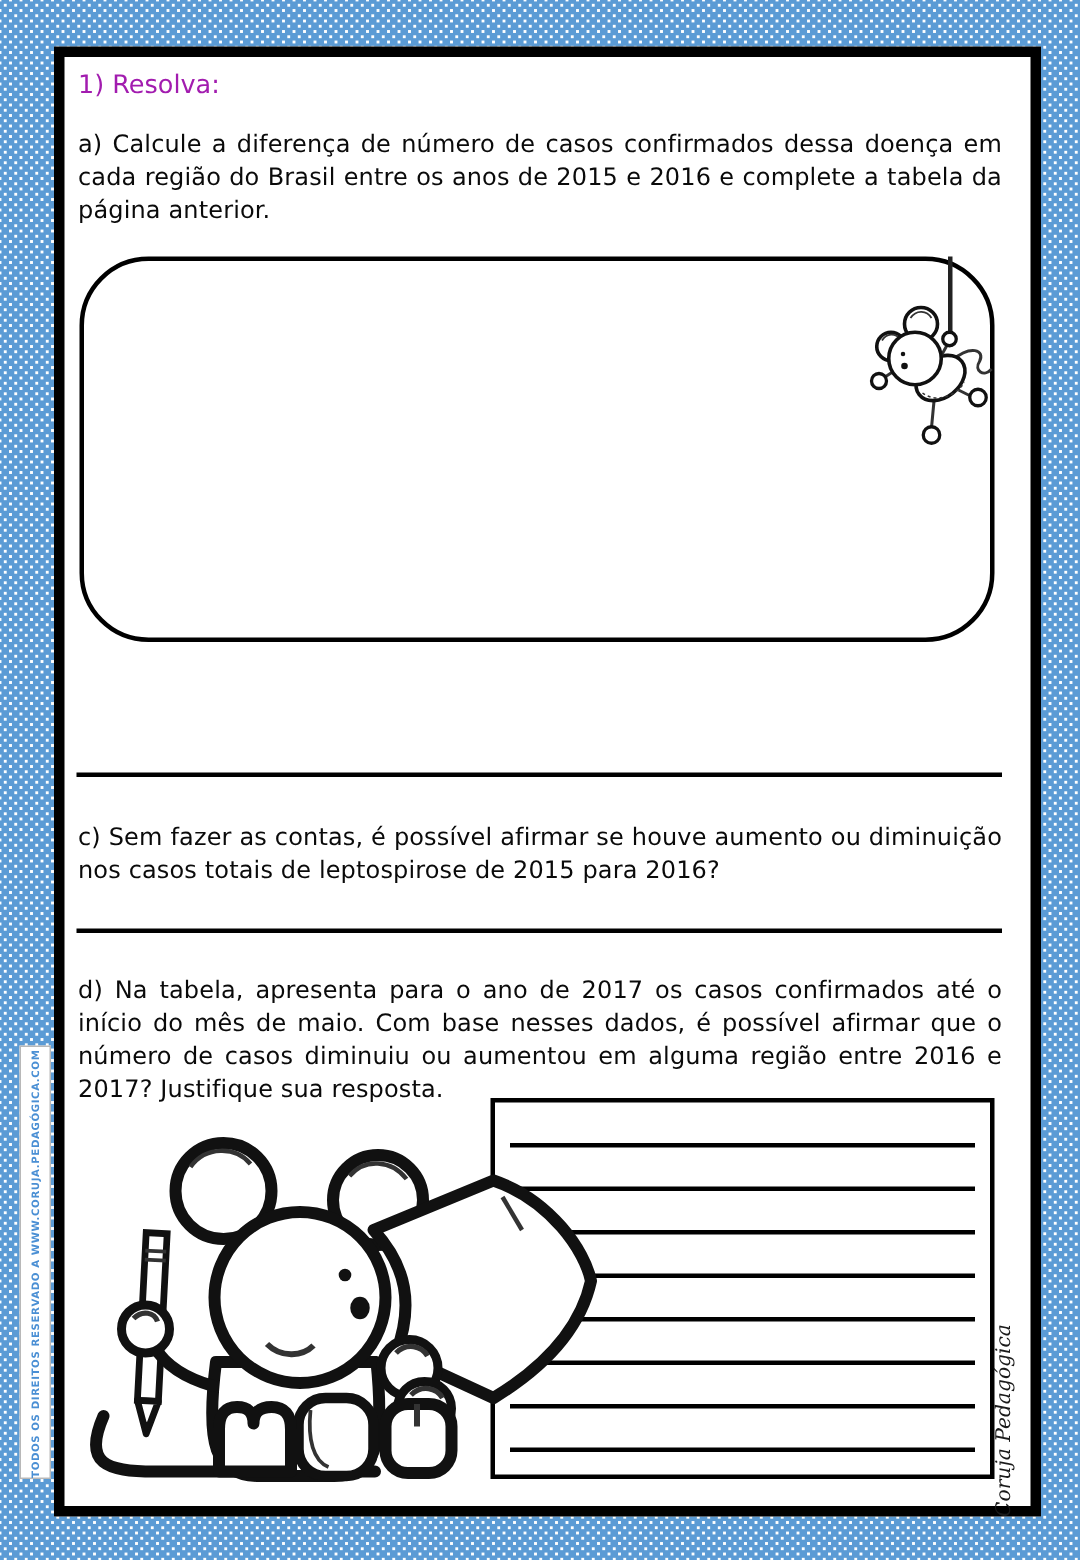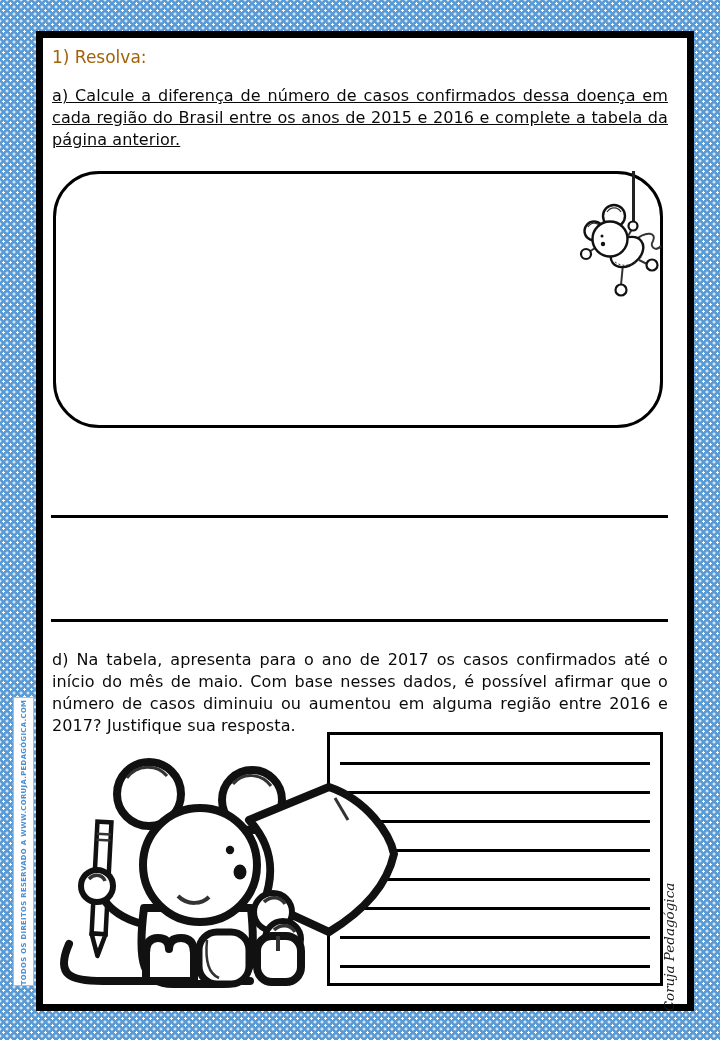--- a/index.html
+++ b/index.html
@@ -18,23 +18,23 @@
 
   .paper{
     position:absolute; left:36px; top:31px; width:658px; height:980px;
     background:#ffffff; border:7px solid #000000;
   }
 
   .txt{
     position:absolute; color:#0a0a0a; font-size:16px; line-height:22px;
     text-align:justify; letter-spacing:.1px;
   }
-  .title{ position:absolute; left:9px; top:9px; font-size:17px; color:#a16207; }
-
-  .q-a{ left:9px; top:47px;  width:616px;text-decoration:underline; }
+  .title{ position:absolute; left:9px; top:9px; font-size:17px; color:#a21caf; }
+
+  .q-a{ left:9px; top:47px;  width:616px; }
   .q-b{ left:9px; top:404px; width:616px; }
   .q-c{ left:9px; top:509px; width:616px; }
   .q-d{ left:9px; top:611px; width:616px; }
 
   .big-box{
     position:absolute; left:10px; top:133px; width:610px; height:257px;
     border:3px solid #000; border-radius:46px; background:#fff;
   }
   .thread{
     position:absolute; left:589px; top:133px; width:2.5px; height:60px;
@@ -120,20 +120,21 @@
       <circle class="ink" cx="49" cy="22" r="11" stroke-width="2.4"></circle>
       <path class="thin" d="M 42,18 C 46,12 53,13 56,18" stroke-width="1.2"></path>
 
       <circle class="ink" cx="45" cy="45" r="17.5" stroke-width="2.4"></circle>
       <circle cx="37" cy="42" r="1.5" fill="#111"></circle>
       <circle cx="38" cy="50" r="2.2" fill="#111"></circle>
     </svg>
 
     <div class="ans-line ans-b"></div>
 
+    <div class="txt q-c">c) Sem fazer as contas, é possível afirmar se houve aumento ou diminuição nos casos totais de leptospirose de 2015 para 2016?</div>
     <div class="ans-line ans-c"></div>
 
     <div class="txt q-d">d) Na tabela, apresenta para o ano de 2017 os casos confirmados até o início do mês de maio. Com base nesses dados, é possível afirmar que o número de casos diminuiu ou aumentou em alguma região entre 2016 e 2017? Justifique sua resposta.</div>
 
     <div class="ruled-box">
       <div>
           <div class="rline" style="top: 27px;"></div>
           <div class="rline" style="top: 56px;"></div>
           <div class="rline" style="top: 85px;"></div>
           <div class="rline" style="top: 114px;"></div>

